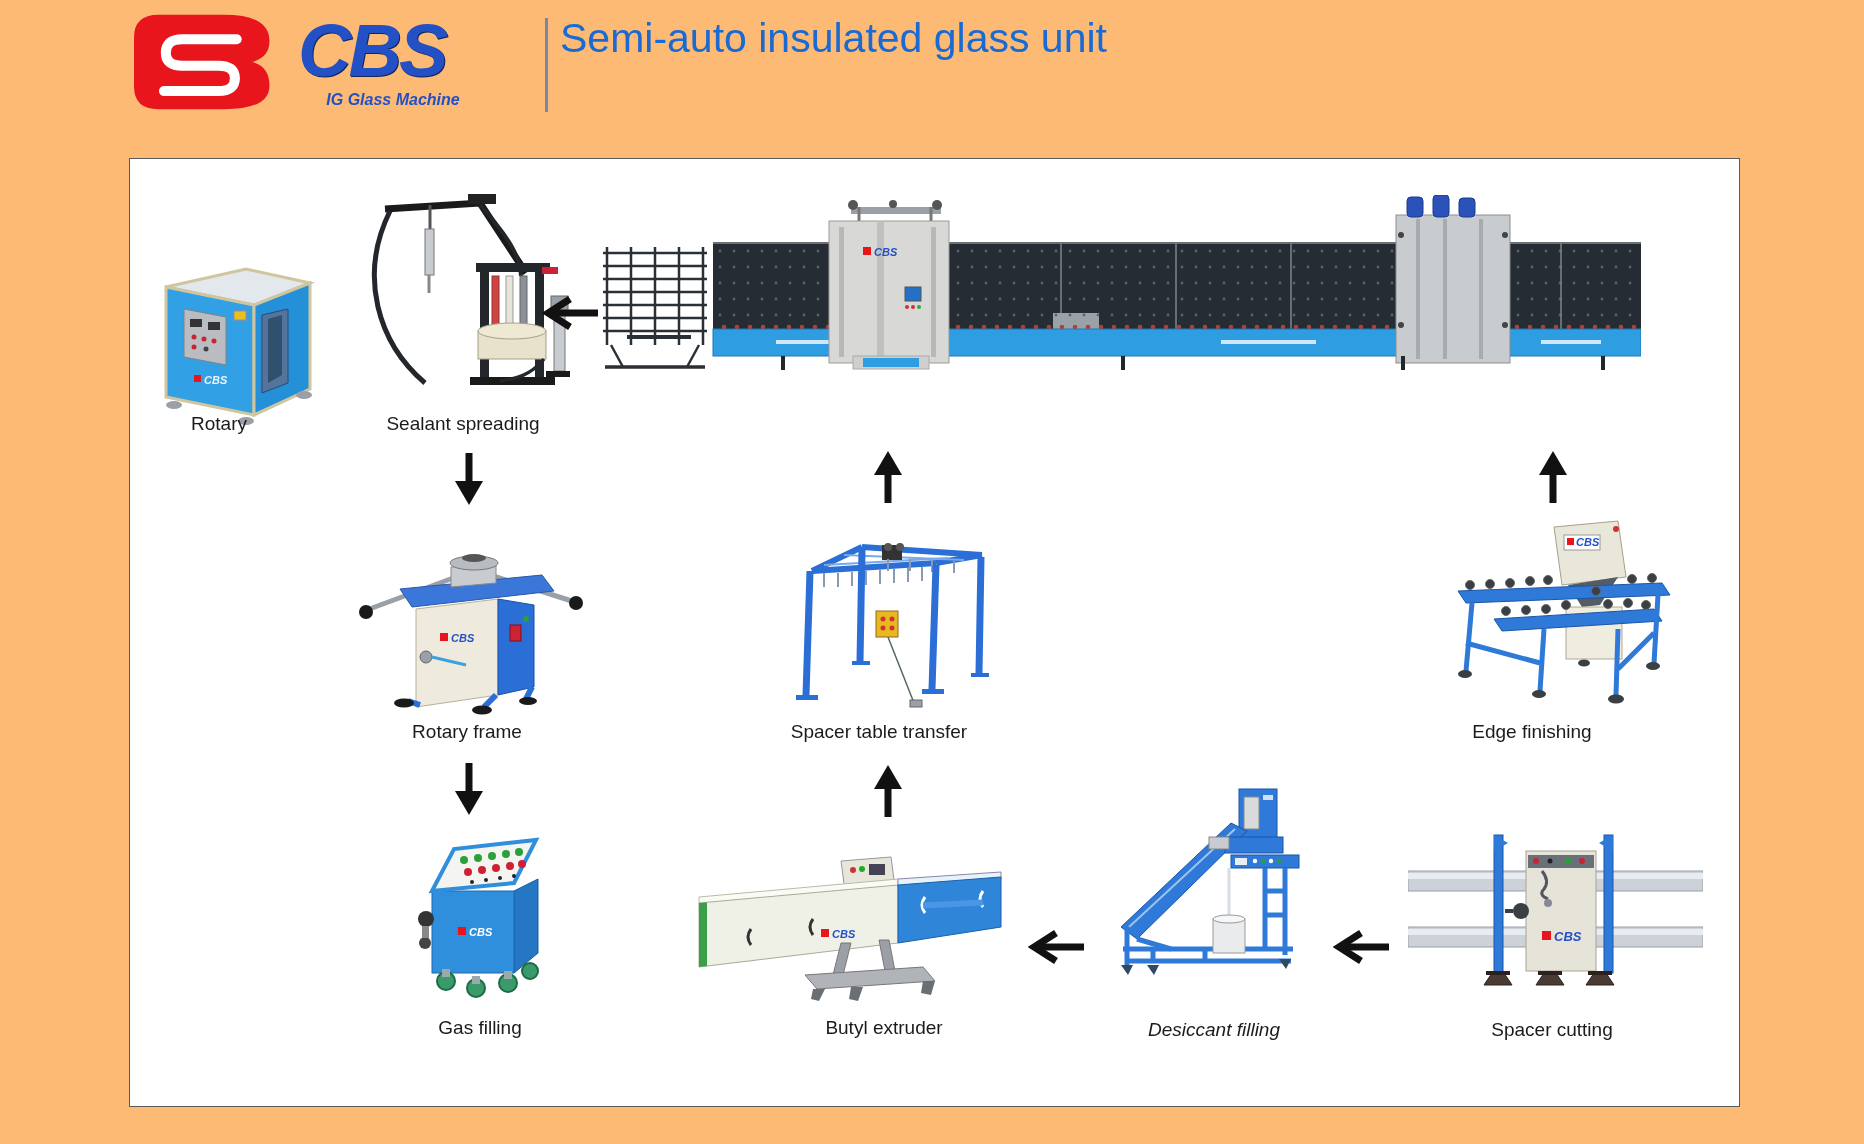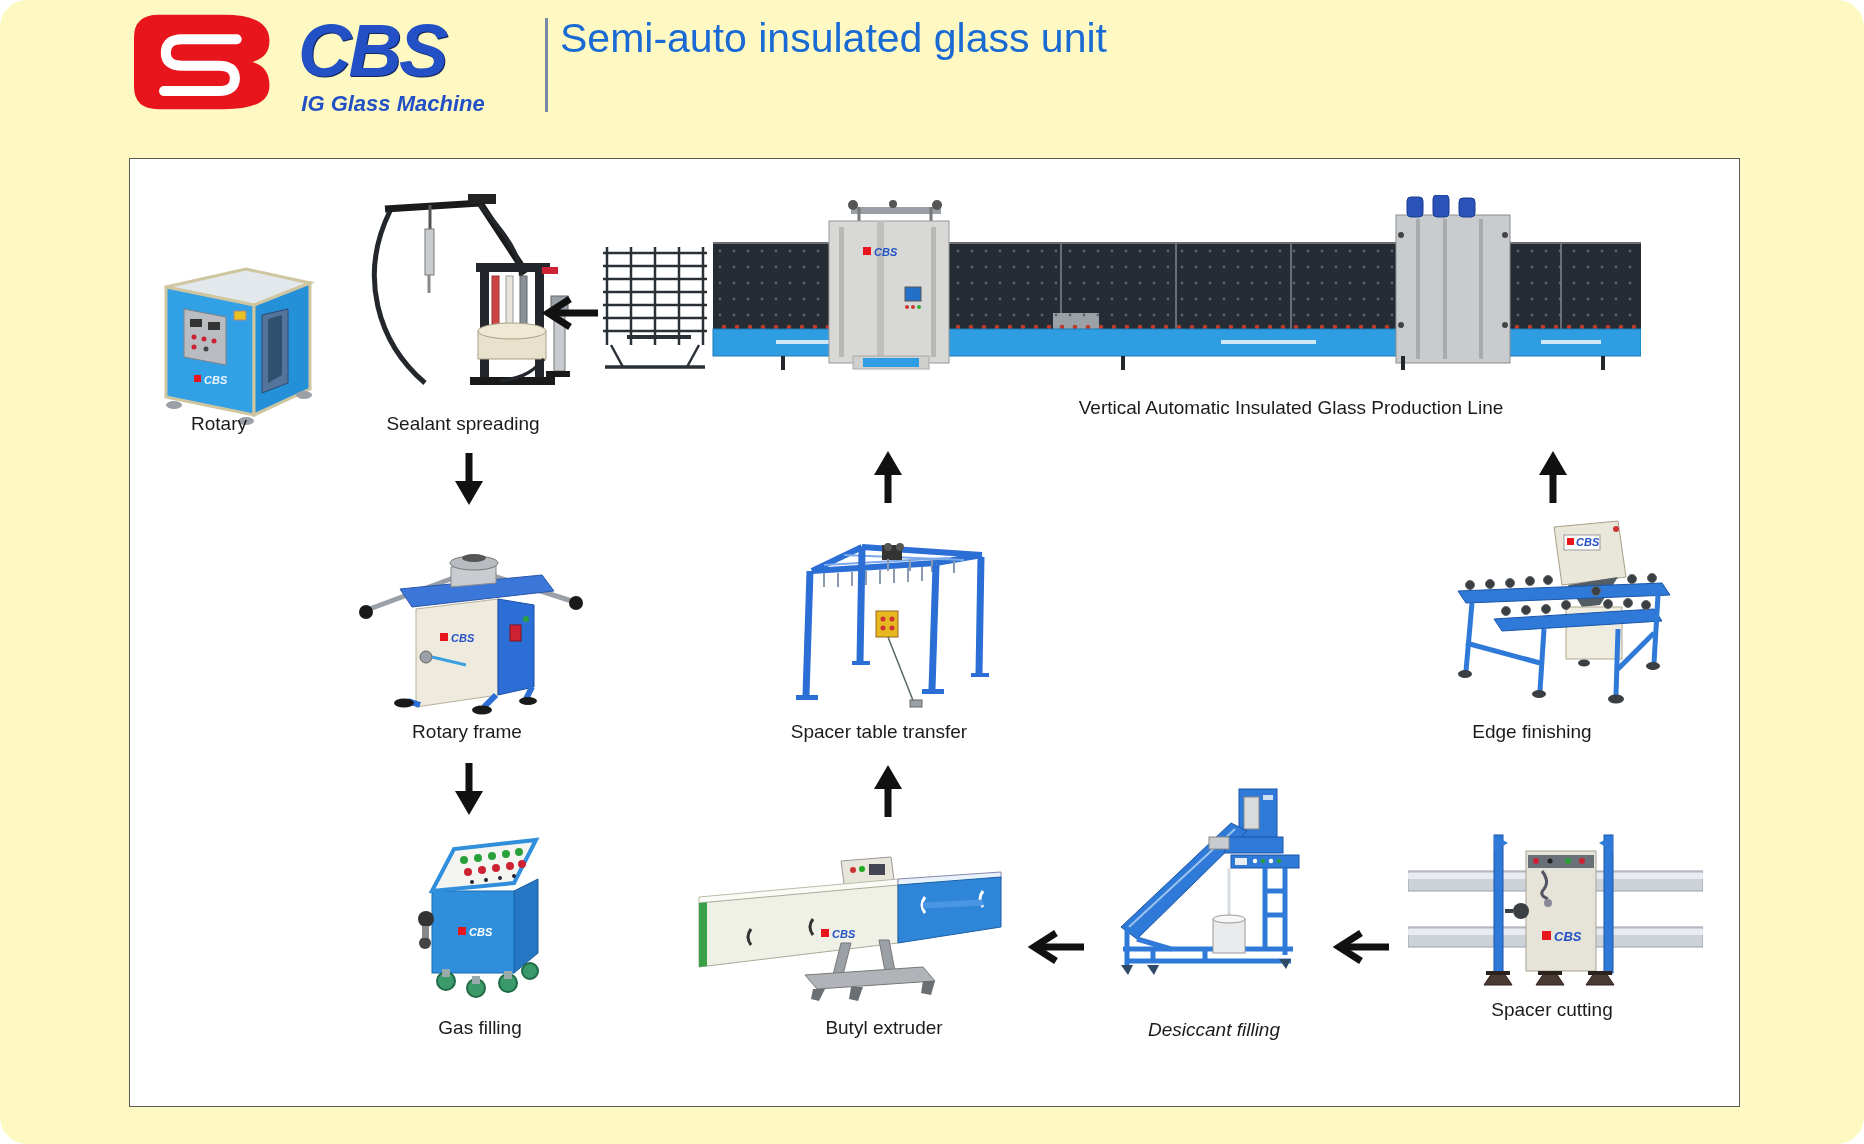--- a/index.html
+++ b/index.html
@@ -1,24 +1,24 @@
 <!DOCTYPE html>
 <html><head>
 <meta charset="utf-8">
 <style>
   html,body{margin:0;padding:0;background:#fff;}
-  .page{position:relative;width:1864px;height:1144px;background:#fef9c3;overflow:hidden;
-        font-family:"Liberation Sans",sans-serif;border-radius:27px;}
+  .page{position:relative;width:1864px;height:1144px;background:#fdba74;overflow:hidden;
+        font-family:"Liberation Sans",sans-serif;}
   
   .logo-icon{position:absolute;left:118px;top:12px;width:172px;height:100px;}
   .brand-block{position:absolute;left:298px;top:14px;width:190px;height:104px;}
   .brand-text{font-family:"Liberation Sans",sans-serif;font-style:italic;font-weight:bold;
               font-size:74px;line-height:74px;color:#2351c5;letter-spacing:-3px;
               text-shadow:1px 1px 0 #10245e;}
-  .brand-tagline{font-style:italic;font-weight:bold;font-size:22px;color:#2351c5;
+  .brand-tagline{font-style:italic;font-weight:bold;font-size:16px;color:#2351c5;
                  text-align:center;margin-top:3px;letter-spacing:0px;}
   .vdivider{position:absolute;left:545px;top:18px;width:3px;height:94px;background:#7887a6;}
   .page-title{position:absolute;left:560px;top:16px;color:#1a6ad4;font-size:41px;
               line-height:45px;font-weight:400;letter-spacing:0px;}
   
   .frame{position:absolute;left:129px;top:158px;width:1609px;height:947px;
          border:1px solid #5a5a5a;background:#fff;}
   .node{position:absolute;}
   .lbl{position:absolute;font-size:19px;color:#1b1b1b;text-align:center;white-space:nowrap;}
   svg{display:block;}
@@ -184,21 +184,20 @@
           <rect x="180" y="161" width="4" height="14"></rect>
             <rect x="520" y="161" width="4" height="14"></rect>
           <rect x="800" y="161" width="4" height="14"></rect>
             <rect x="1000" y="161" width="4" height="14"></rect>
         </g>
       </svg>
     </div>
 
     <div class="lbl" style="left:29px;top:254px;width:120px;">Rotary</div>
     <div class="lbl" style="left:253px;top:254px;width:160px;">Sealant spreading</div>
-    <div class="lbl" style="left:941px;top:238px;width:440px;">Vertical Automatic  Insulated Glass Production Line</div>
 
     <svg class="node" style="left:325px;top:294px;" width="28" height="52" viewBox="0 0 28 52">
       <rect x="10.5" y="0" width="7" height="32" fill="#111"></rect>
         <polygon points="0,28 28,28 14,52" fill="#111"></polygon>
     </svg>
     <svg class="node" style="left:744px;top:292px;" width="28" height="52" viewBox="0 0 28 52">
       <polygon points="0,24 28,24 14,0" fill="#111"></polygon>
         <rect x="10.5" y="20" width="7" height="32" fill="#111"></rect>
     </svg>
     <svg class="node" style="left:1409px;top:292px;" width="28" height="52" viewBox="0 0 28 52">
@@ -490,16 +489,16 @@
       <polyline points="28,4 6,18 28,32" fill="none" stroke="#111" stroke-width="7"></polyline>
     </svg>
     <svg class="node" style="left:1203px;top:770px;" width="58" height="36" viewBox="0 0 58 36">
       <line x1="56" y1="18" x2="10" y2="18" stroke="#111" stroke-width="7"></line>
       <polyline points="28,4 6,18 28,32" fill="none" stroke="#111" stroke-width="7"></polyline>
     </svg>
 
     <div class="lbl" style="left:270px;top:858px;width:160px;">Gas filling</div>
     <div class="lbl" style="left:664px;top:858px;width:180px;">Butyl extruder</div>
     <div class="lbl" style="left:984px;top:860px;width:200px;font-style:italic;">Desiccant filling</div>
-    <div class="lbl" style="left:1322px;top:840px;width:200px;">Spacer cutting</div>
+    <div class="lbl" style="left:1322px;top:860px;width:200px;">Spacer cutting</div>
 
   </div>
 </div>
 
 </body></html>

